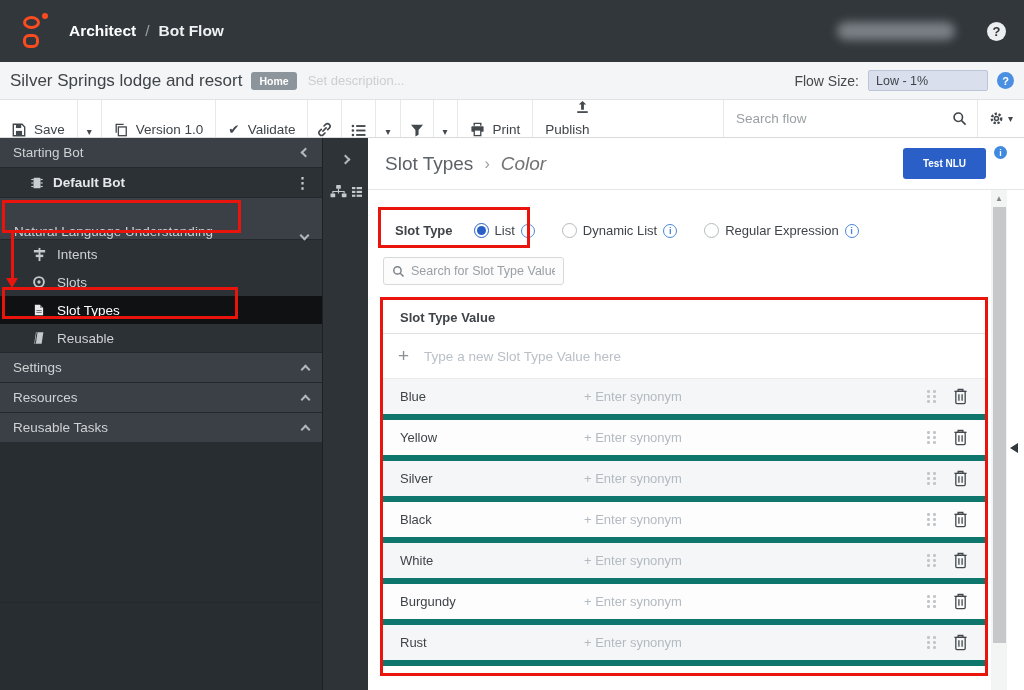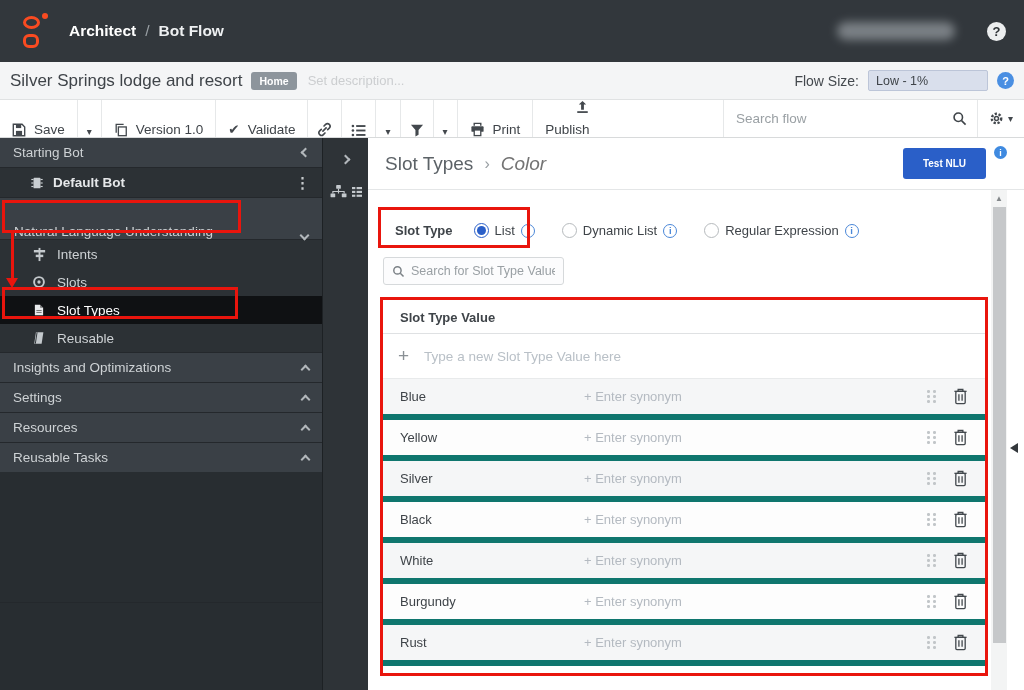--- a/index.html
+++ b/index.html
@@ -287,24 +287,20 @@
         <span>Slot Types</span>
       </div>
       <div class="sb-sub">
         <span class="sicon">
           <svg viewBox="0 0 16 16" width="14" height="14" fill="currentColor">
               <path d="M4.5 1.5h8.5l-2 13H2.5z"></path>
               <path d="M5.8 1.5l-2 13" stroke="#2c3135" stroke-width="1.1" fill="none"></path>
             </svg>
         </span>
         <span>Reusable</span>
-      </div>
-      <div class="sb-section">
-        <span>Insights and Optimizations</span>
-        <span class="chev up"></span>
       </div>
       <div class="sb-section">
         <span>Settings</span>
         <span class="chev up"></span>
       </div>
       <div class="sb-section">
         <span>Resources</span>
         <span class="chev up"></span>
       </div>
       <div class="sb-section">

